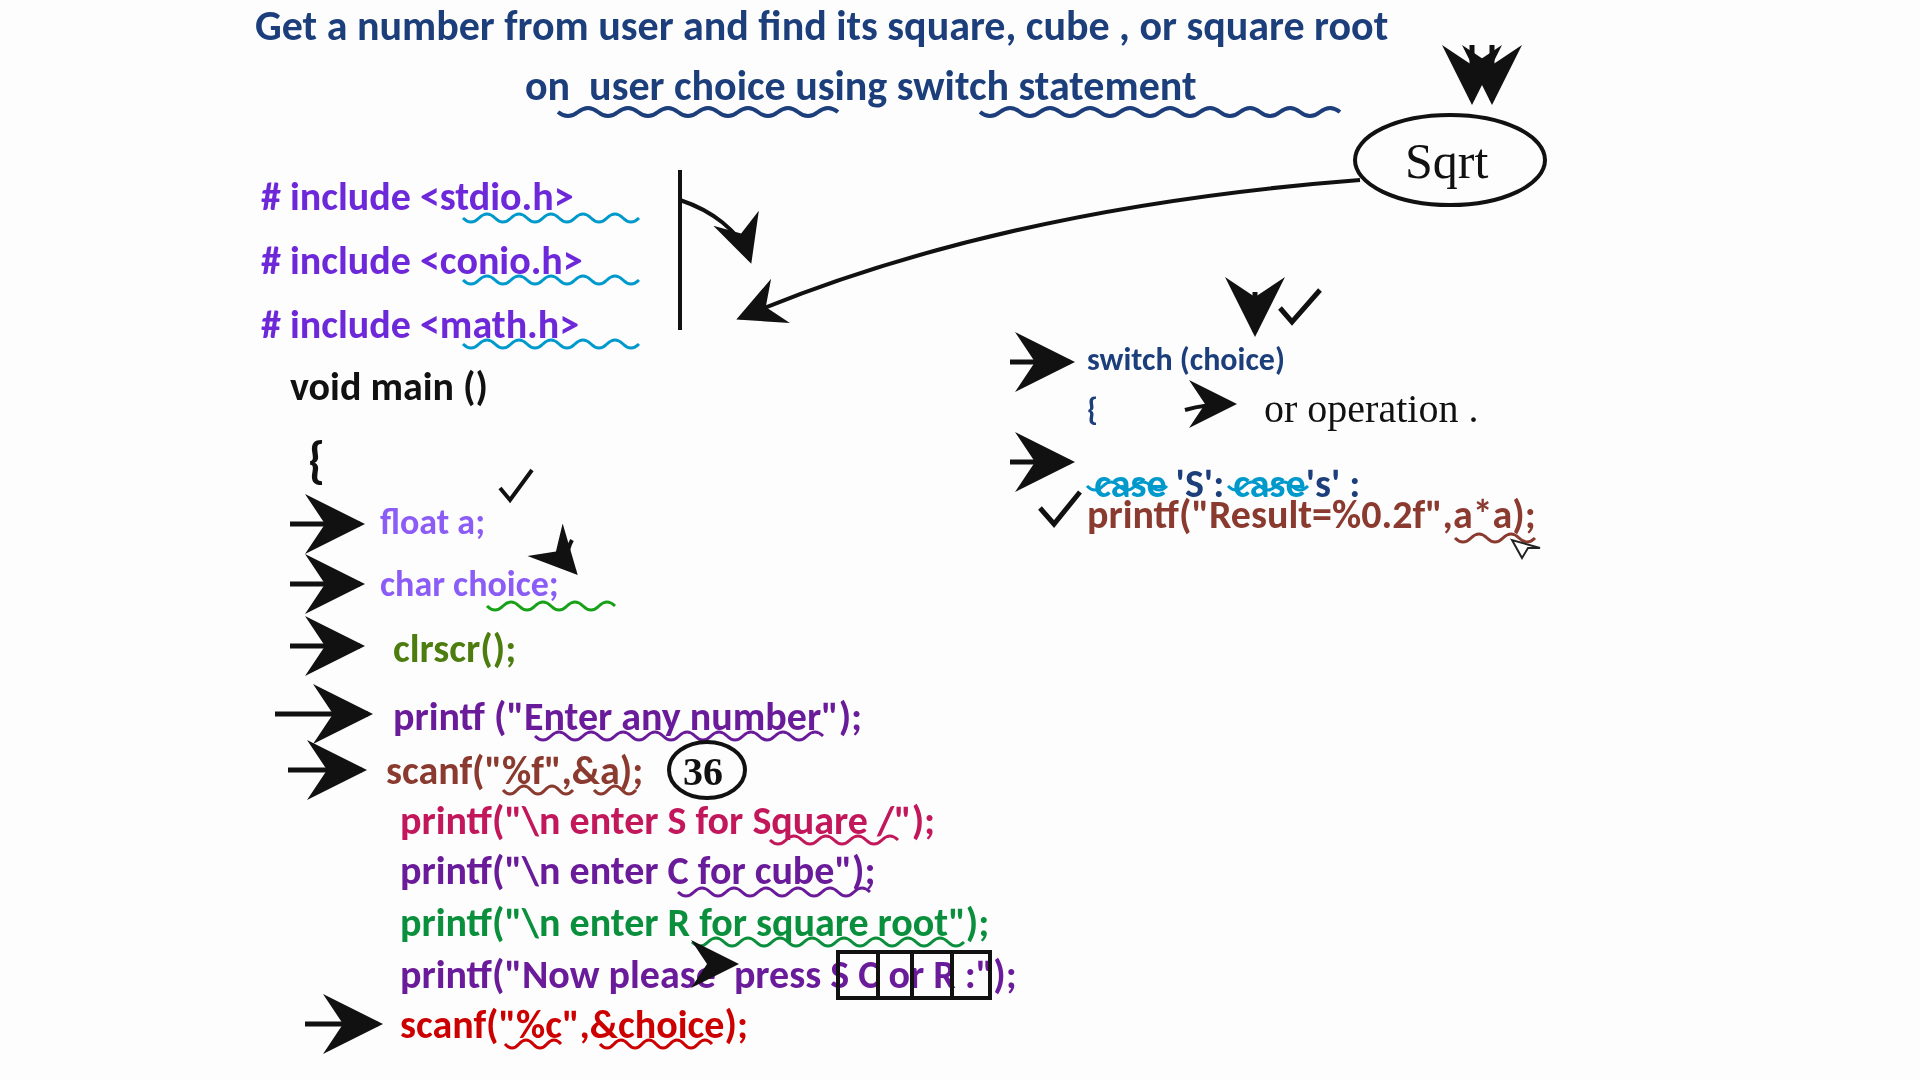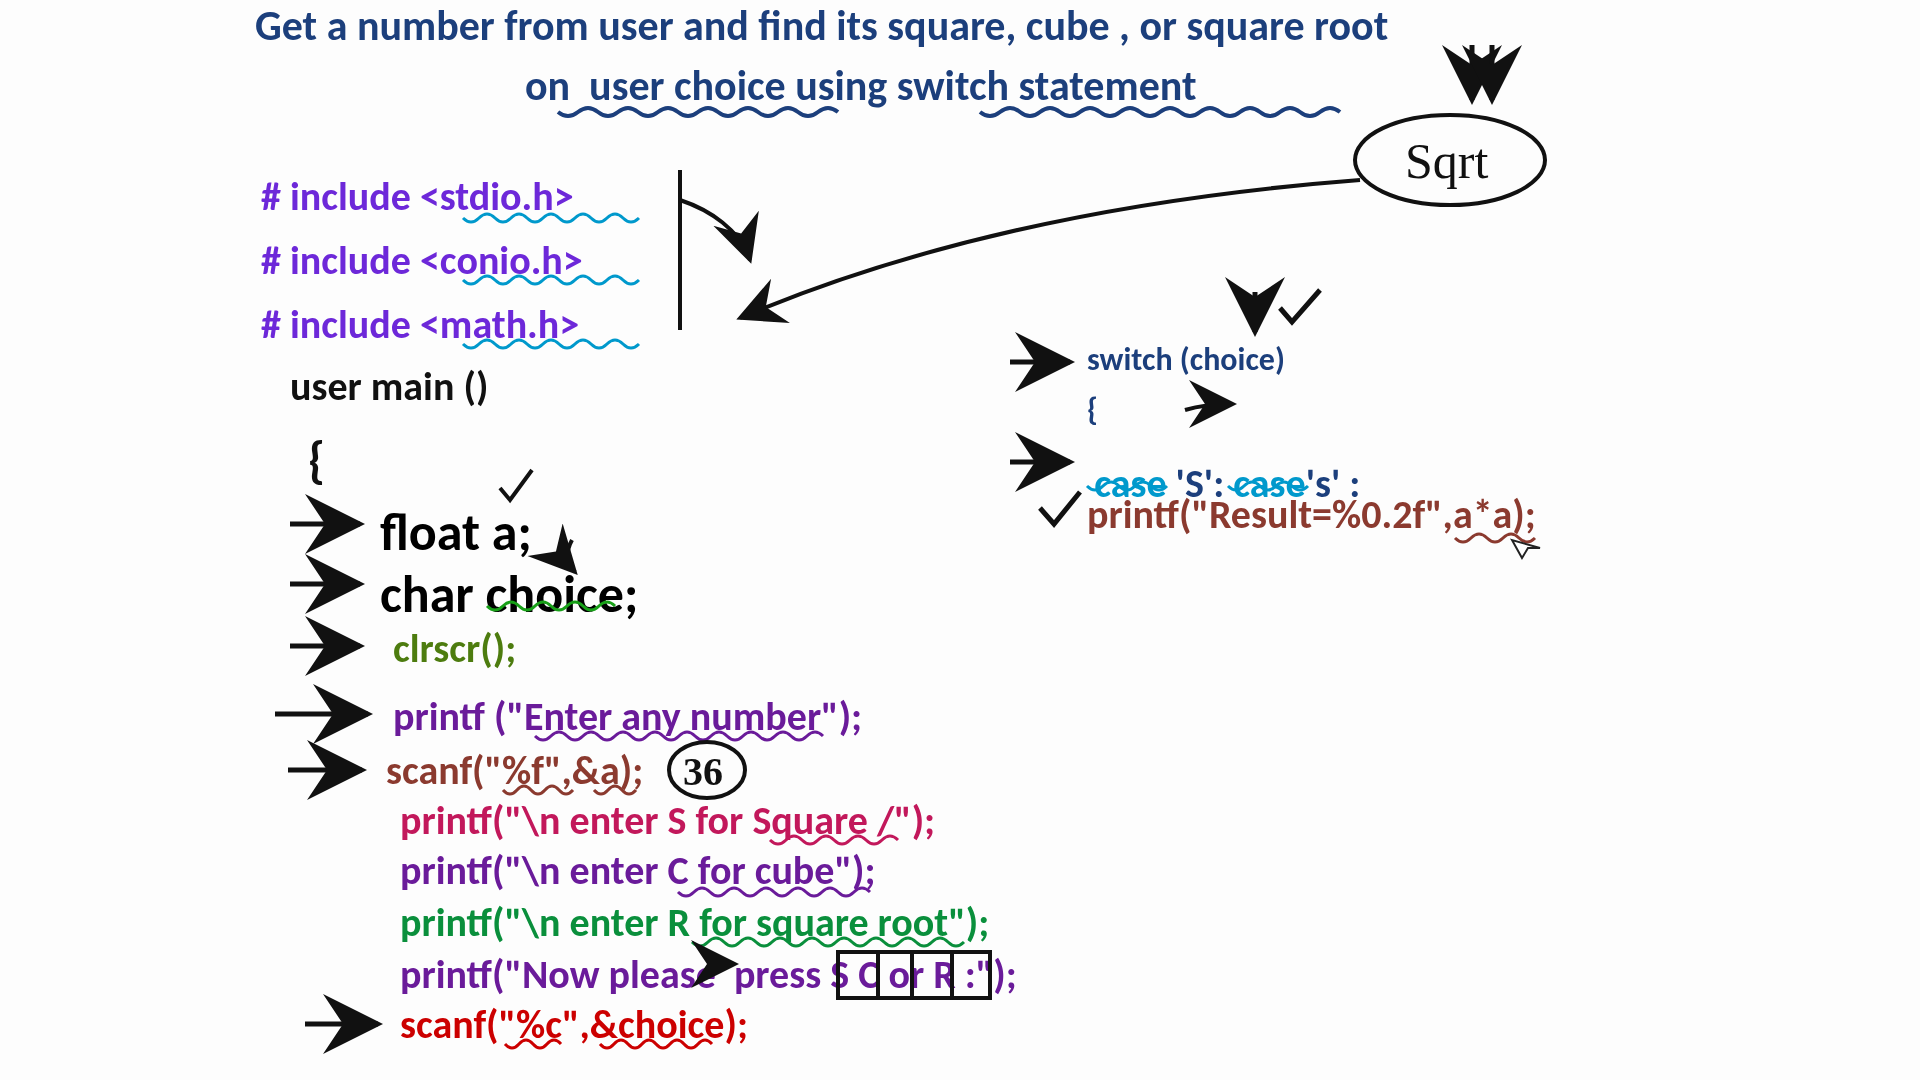--- a/index.html
+++ b/index.html
@@ -1,21 +1,21 @@
 <!DOCTYPE html>
 <html><head>
 <meta charset="utf-8">
 <style>
   html,body{margin:0;padding:0;width:1920px;height:1080px;background:#fdfdfd;font-family:Calibri,Arial,sans-serif;overflow:hidden}
   .stage{position:relative;width:1572px;height:1080px}
   .txt{position:absolute;white-space:pre;font-weight:700}
   .title{color:#1c3f7c;font-size:42px}
   .include{color:#6d28d9;font-size:40px}
   .blk{color:#111;font-size:40px}
-  .grn{color:#000000;font-size:52px}
+  .grn{color:#8b5cf6;font-size:36px}
   .orn{color:#4d7c0f;font-size:40px}
   .prp{color:#6a1b9a;font-size:40px}
   .brn{color:#8b3a2f;font-size:40px}
   .mag{color:#c2185b;font-size:40px}
   .grn2{color:#0a8f3c;font-size:40px}
   .red{color:#cc0000;font-size:40px}
   .navy{color:#1c3f7c;font-size:32px}
   .cyan{color:#0099cc;font-size:40px}
   .hand{font-family:"Comic Sans MS",cursive;font-weight:400;color:#111}
   svg{position:absolute;top:0;left:0;pointer-events:none}
@@ -26,39 +26,40 @@
 
 <div class="txt title" style="left:255px;top:0px">Get a number from user and find its square, cube , or square root</div>
 <div class="txt title" style="left:525px;top:60px">on  user choice using switch statement</div>
 
 <div class="txt hand" style="left:1405px;top:132px;font-size:50px">Sqrt</div>
 
 <div class="txt include" style="left:261px;top:172px"># include &lt;stdio.h&gt;</div>
 <div class="txt include" style="left:261px;top:300px"># include &lt;math.h&gt;</div>
 <div class="txt include" style="left:261px;top:236px"># include &lt;conio.h&gt;</div>
 
-<div class="txt blk" style="left:290px;top:362px">user main ()</div>
+<div class="txt blk" style="left:290px;top:362px">void main ()</div>
 <div class="txt blk" style="left:308px;top:430px;font-size:50px">{</div>
 
 <div class="txt grn" style="left:380px;top:500px">float a;</div>
 <div class="txt grn" style="left:380px;top:562px">char choice;</div>
 <div class="txt orn" style="left:393px;top:624px">clrscr();</div>
 
 <div class="txt prp" style="left:393px;top:692px">printf ("Enter any number");</div>
 <div class="txt brn" style="left:386px;top:746px">scanf("%f",&amp;a);</div>
 <div class="txt blk hand" style="left:683px;top:748px;font-size:40px;font-weight:700">36</div>
 
 <div class="txt mag" style="left:400px;top:796px">printf("\n enter S for Square /");</div>
 <div class="txt prp" style="left:400px;top:846px">printf("\n enter C for cube");</div>
 <div class="txt grn2" style="left:400px;top:898px">printf("\n enter R for square root");</div>
 <div class="txt prp" style="left:400px;top:950px">printf("Now please  press S C or R :");</div>
 <div class="txt red" style="left:400px;top:1000px">scanf("%c",&amp;choice);</div>
 
 <div class="txt navy" style="left:1087px;top:340px">switch (choice)</div>
 <div class="txt navy" style="left:1087px;top:390px">{</div>
+<div class="txt hand" style="left:1264px;top:385px;font-size:40px">or operation .</div>
 
 <div class="txt" style="left:1087px;top:440px">
   <span class="cyan" style="font-size:40px;font-weight:700">case</span><span class="navy" style="font-size:40px;font-weight:700"> 'S': </span><span class="cyan" style="font-size:40px;font-weight:700">case</span><span class="navy" style="font-size:40px;font-weight:700">'s' :</span>
 </div>
 <div class="txt brn" style="left:1087px;top:490px">printf("Result=%0.2f",a*a);</div>
 
 <svg width="1920" height="1080">
   <defs>
     <marker id="ah" markerWidth="14" markerHeight="14" refX="11" refY="6" orient="auto">
       <path d="M0,0 L12,6 L0,12 L4,6 Z" fill="#111"></path>

